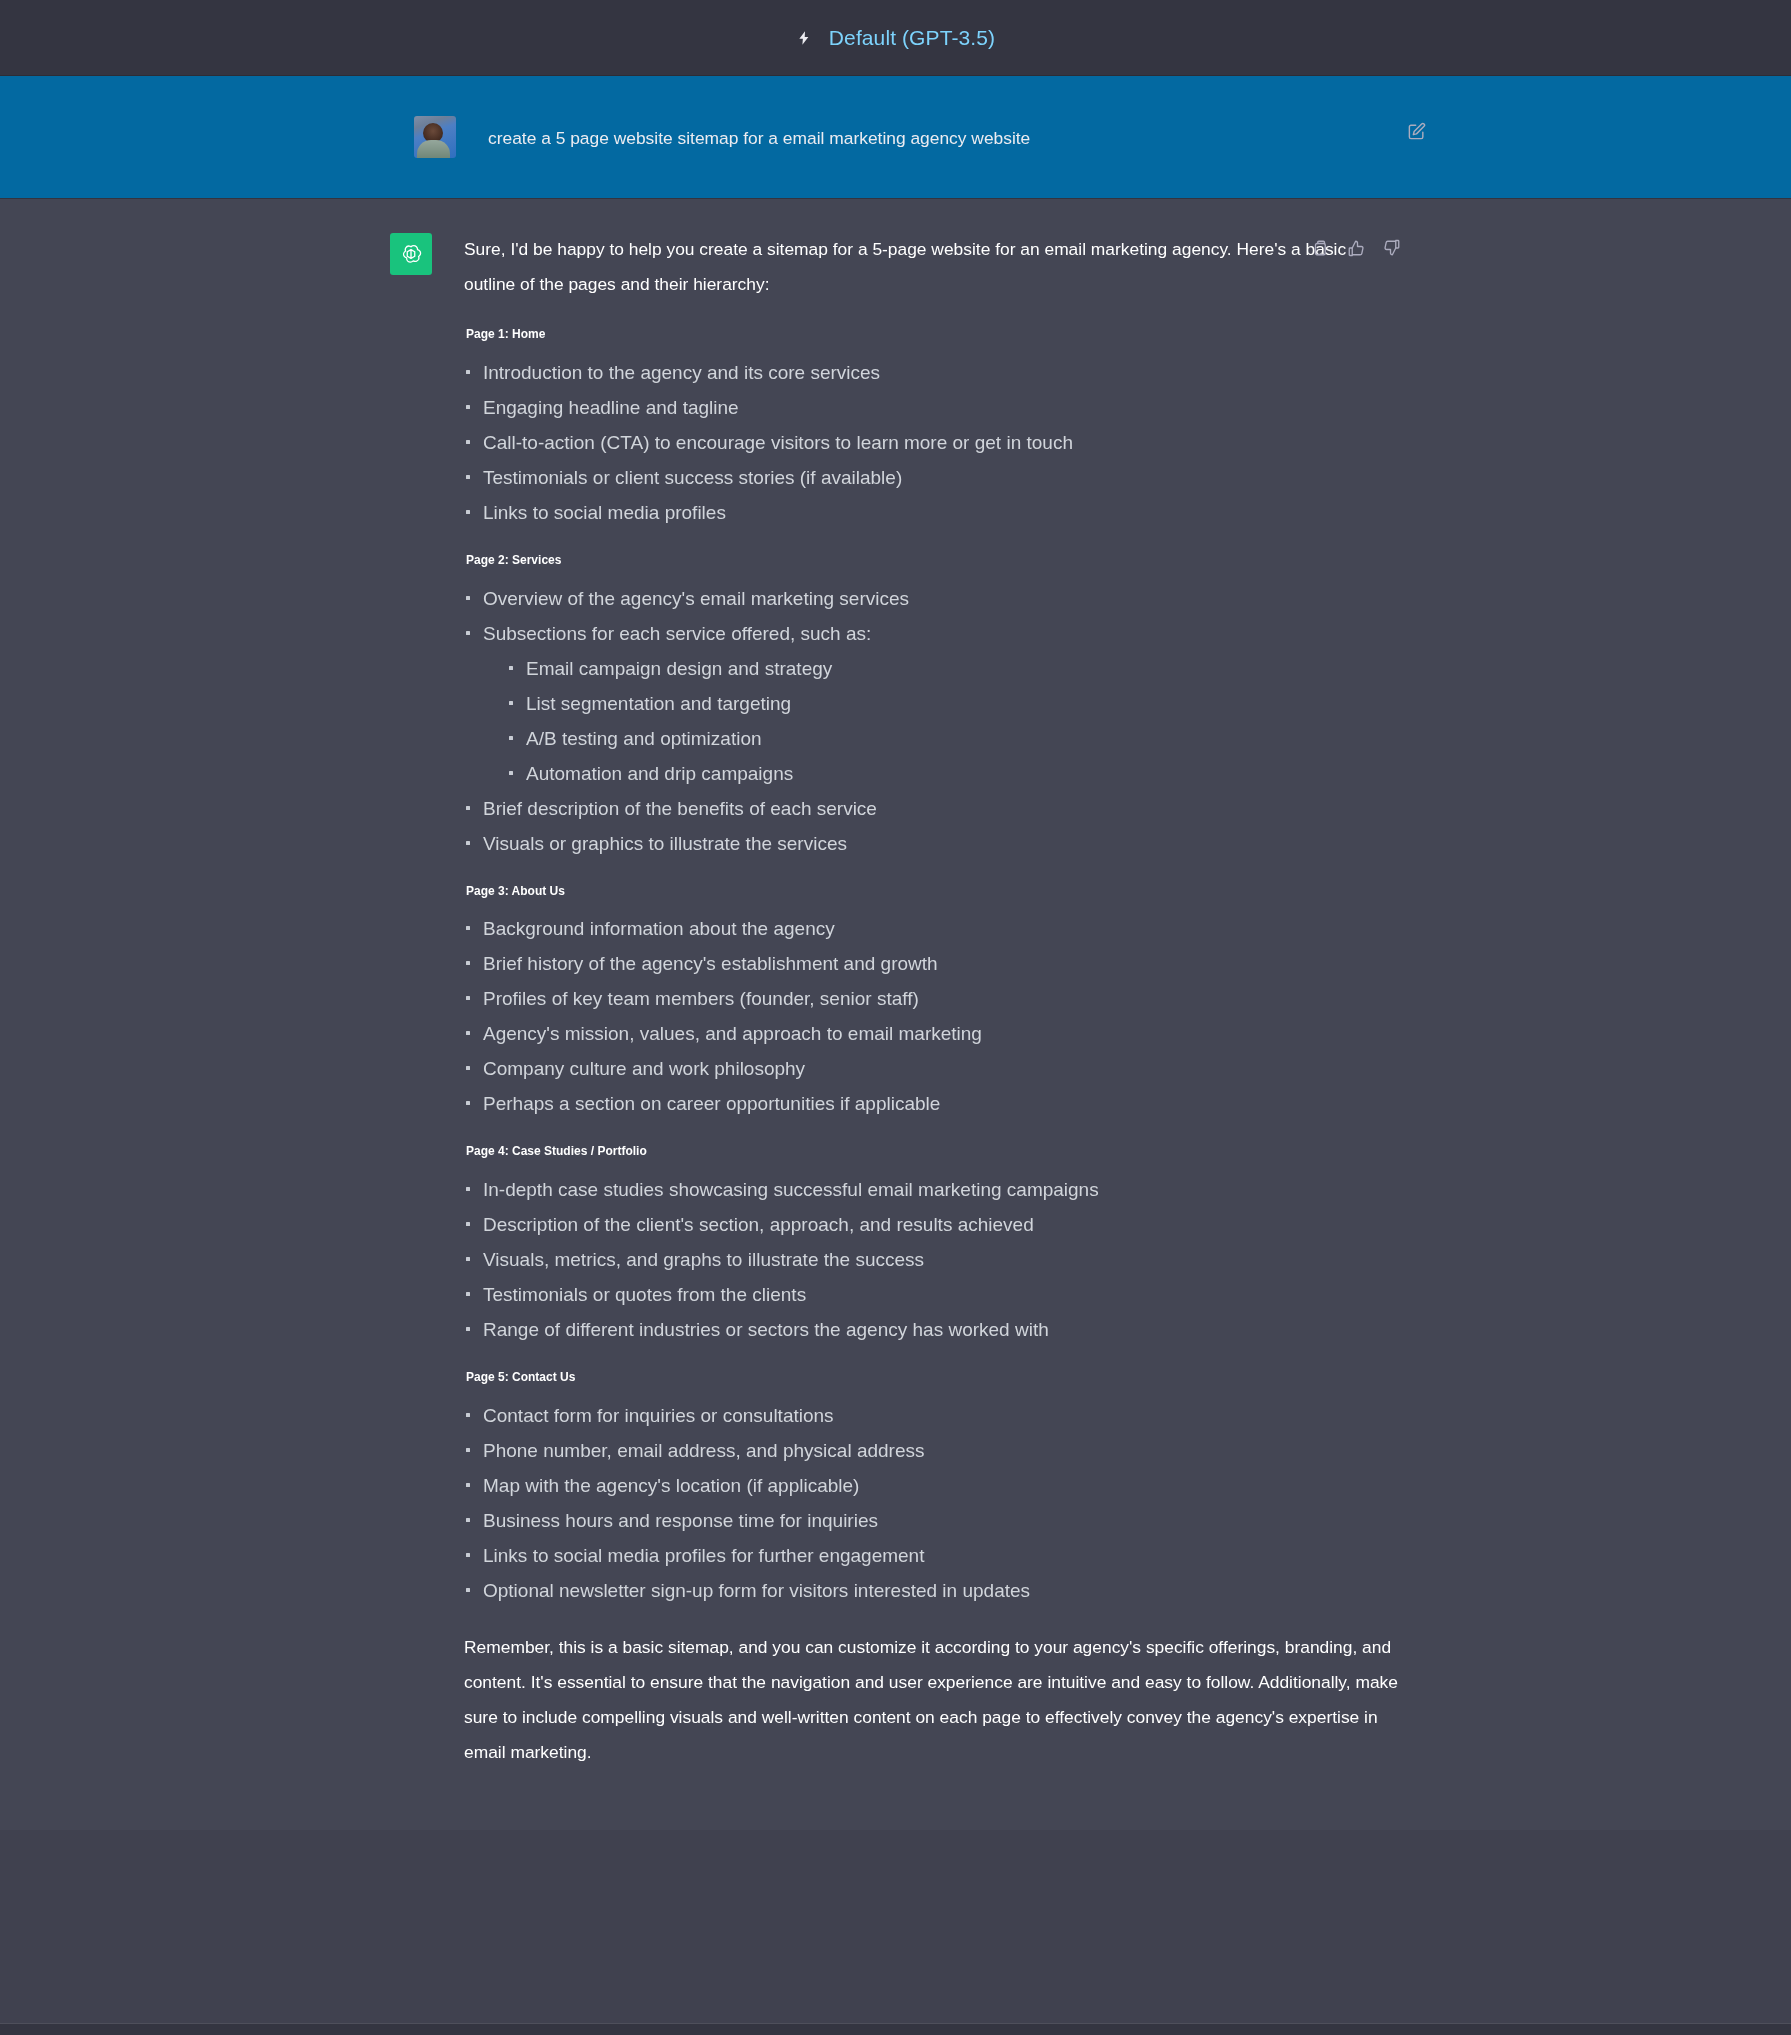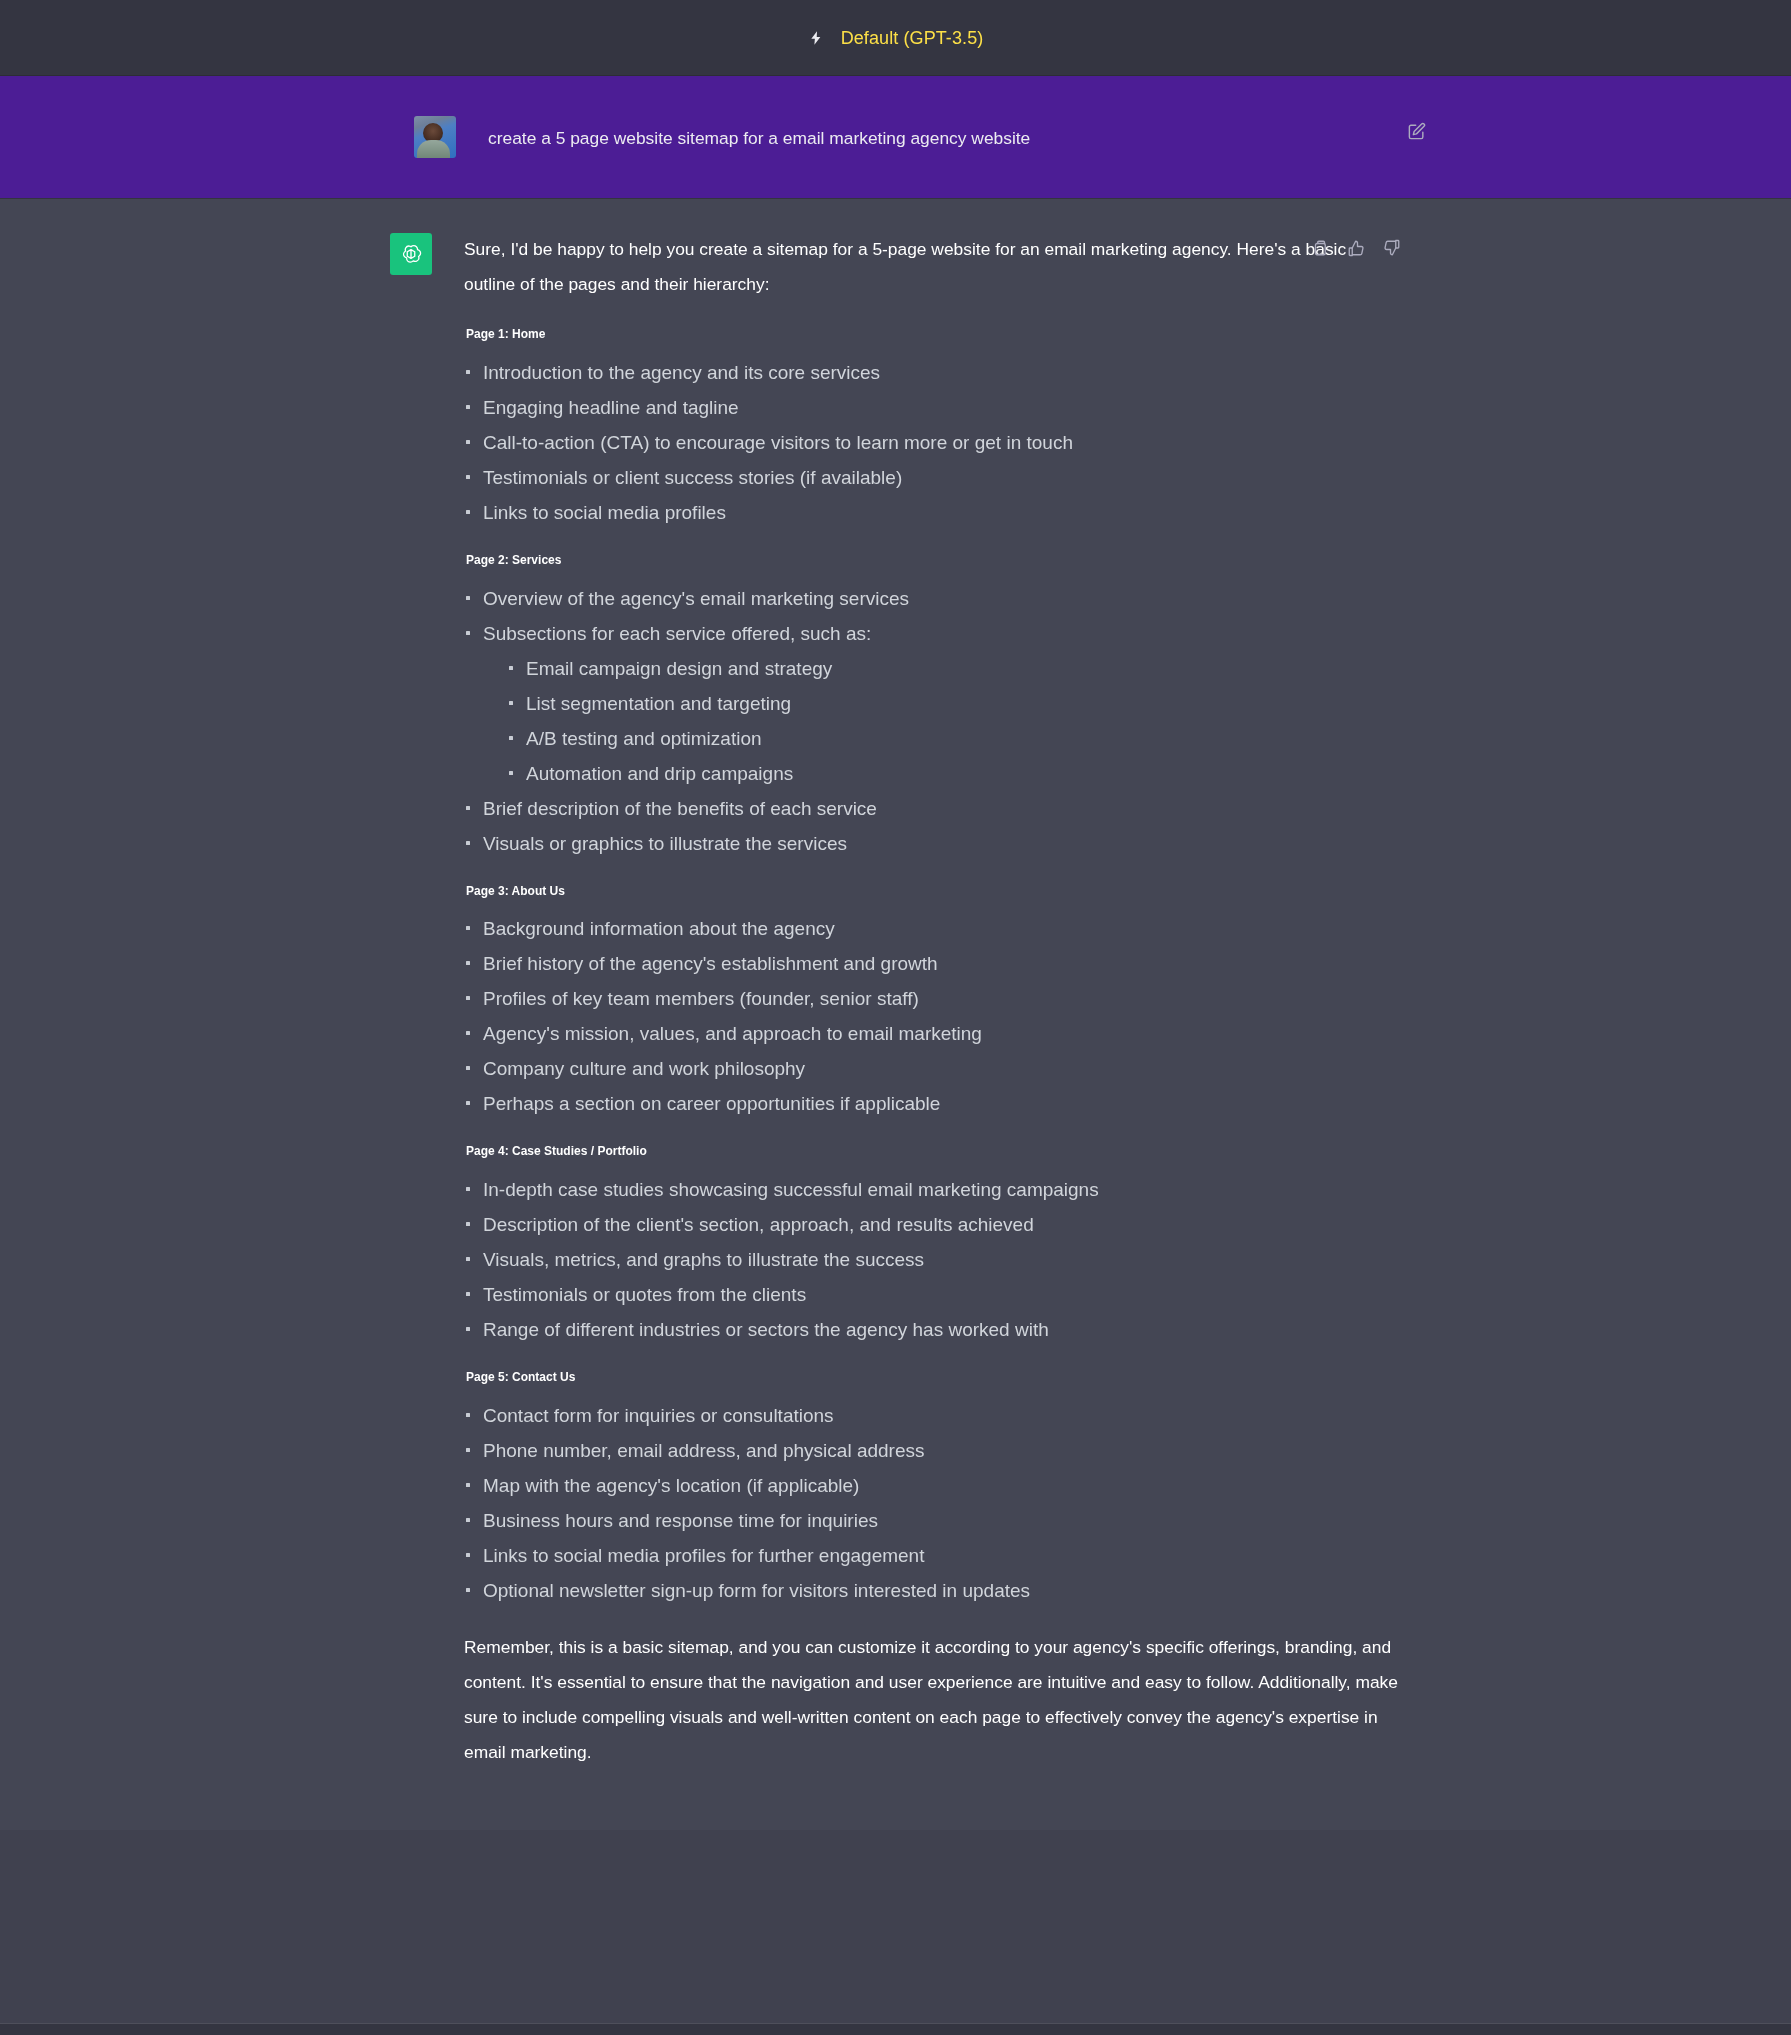--- a/index.html
+++ b/index.html
@@ -26,43 +26,43 @@
     background: #343541;
     display: flex;
     align-items: center;
     justify-content: center;
     border-bottom: 1px solid #2c2d36;
   }
   .model-pill {
     display: inline-flex;
     align-items: center;
     gap: 17px;
-    color: #fde047;
-    font-size: 18px;
+    color: #7dd3fc;
+    font-size: 21px;
     letter-spacing: 0.1px;
     line-height: 1;
     padding: 4px 8px;
     border-radius: 6px;
   }
   .bolt-icon {
     width: 16px;
     height: 18px;
     display: block;
     flex: 0 0 auto;
   }
   .bolt-icon svg { display: block; width: 16px; height: 18px; }
 
   
   .msg-row {
     width: 100%;
     display: flex;
     justify-content: center;
     border-bottom: 1px solid #33343f;
   }
-  .msg-row.user    { background: #4c1d95; padding-left: 48px; }
+  .msg-row.user    { background: #0369a1; padding-left: 48px; }
   .msg-row.assistant { background: #444654; border-bottom: none; }
 
   .msg-inner {
     position: relative;
     width: 1011px;
     display: flex;
     gap: 0;
     padding: 32px 0 32px 0;
   }
   .msg-row.user .msg-inner     { padding: 38px 0 40px 0; }

